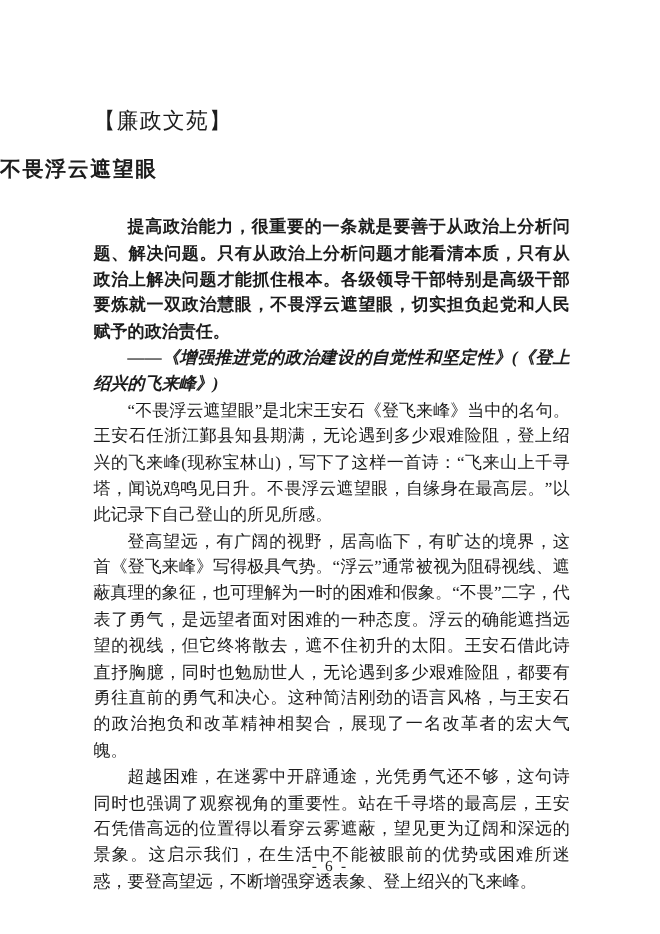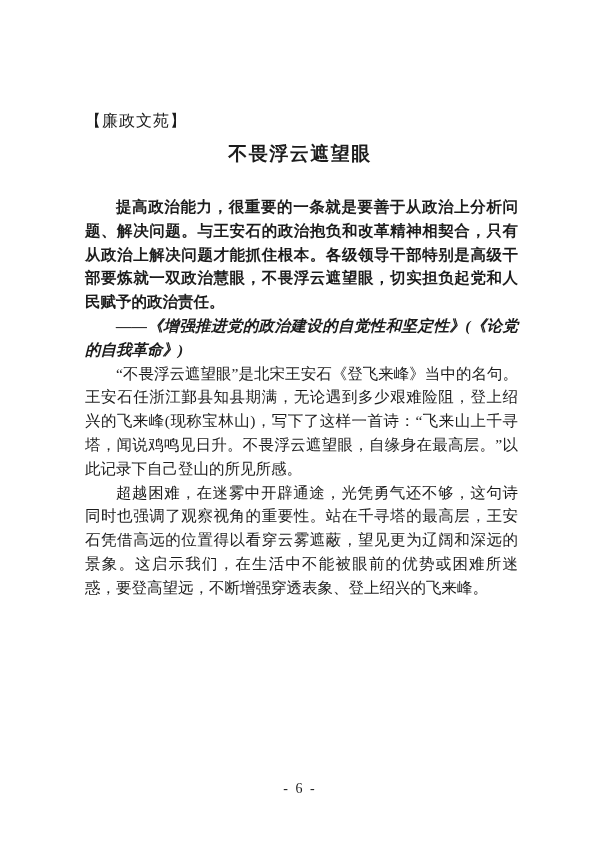--- a/index.html
+++ b/index.html
@@ -13,33 +13,32 @@
     height: 849px;
     background: #ffffff;
     overflow: hidden;
     font-family: "Liberation Serif", "DejaVu Serif", serif;
     color: #1c1c1c;
   }
   .doc-section-label {
     position: absolute;
     left: 85px;
     top: 96px;
-    font-size: 16px;
+    font-size: 20px;
     font-weight: normal;
     letter-spacing: 1px;
     white-space: nowrap;
-    margin-top: 15px;
   }
   .doc-title {
     position: absolute;
     left: 0;
     top: 141px;
     width: 100%;
     margin: 0;
-    text-align: center;
+    text-align: left;
     font-size: 19px;
     font-weight: bold;
     letter-spacing: 1.5px;
   }
   .doc-body {
     position: absolute;
     left: 85px;
     top: 195px;
     width: 433px;
     font-size: 15.5px;
@@ -70,21 +69,22 @@
 </head>
 <body>
 
 <div class="page">
 
   <div class="doc-section-label">【廉政文苑】</div>
 
   <h1 class="doc-title">不畏浮云遮望眼</h1>
 
   <div class="doc-body">
-    <p class="para emphasis">提高政治能力，很重要的一条就是要善于从政治上分析问题、解决问题。与王安石的政治抱负和改革精神相契合，只有从政治上解决问题才能抓住根本。各级领导干部特别是高级干部要炼就一双政治慧眼，不畏浮云遮望眼，切实担负起党和人民赋予的政治责任。</p>
-    <p class="para citation">——《增强推进党的政治建设的自觉性和坚定性》(《论党的自我革命》)</p>
+    <p class="para emphasis">提高政治能力，很重要的一条就是要善于从政治上分析问题、解决问题。只有从政治上分析问题才能看清本质，只有从政治上解决问题才能抓住根本。各级领导干部特别是高级干部要炼就一双政治慧眼，不畏浮云遮望眼，切实担负起党和人民赋予的政治责任。</p>
+    <p class="para citation">——《增强推进党的政治建设的自觉性和坚定性》(《登上绍兴的飞来峰》)</p>
     <p class="para">“不畏浮云遮望眼”是北宋王安石《登飞来峰》当中的名句。王安石任浙江鄞县知县期满，无论遇到多少艰难险阻，登上绍兴的飞来峰(现称宝林山)，写下了这样一首诗：“飞来山上千寻塔，闻说鸡鸣见日升。不畏浮云遮望眼，自缘身在最高层。”以此记录下自己登山的所见所感。</p>
+    <p class="para">登高望远，有广阔的视野，居高临下，有旷达的境界，这首《登飞来峰》写得极具气势。“浮云”通常被视为阻碍视线、遮蔽真理的象征，也可理解为一时的困难和假象。“不畏”二字，代表了勇气，是远望者面对困难的一种态度。浮云的确能遮挡远望的视线，但它终将散去，遮不住初升的太阳。王安石借此诗直抒胸臆，同时也勉励世人，无论遇到多少艰难险阻，都要有勇往直前的勇气和决心。这种简洁刚劲的语言风格，与王安石的政治抱负和改革精神相契合，展现了一名改革者的宏大气魄。</p>
     <p class="para">超越困难，在迷雾中开辟通途，光凭勇气还不够，这句诗同时也强调了观察视角的重要性。站在千寻塔的最高层，王安石凭借高远的位置得以看穿云雾遮蔽，望见更为辽阔和深远的景象。这启示我们，在生活中不能被眼前的优势或困难所迷惑，要登高望远，不断增强穿透表象、登上绍兴的飞来峰。</p>
   </div>
 
   <div class="page-footer">- 6 -</div>
 
 </div>
 
 </body></html>

